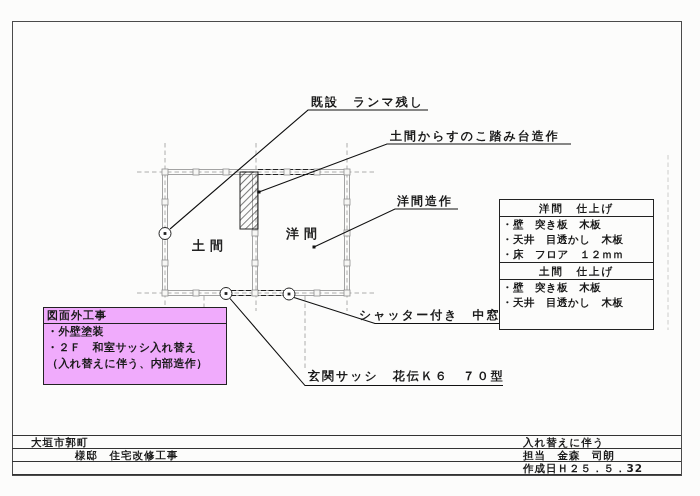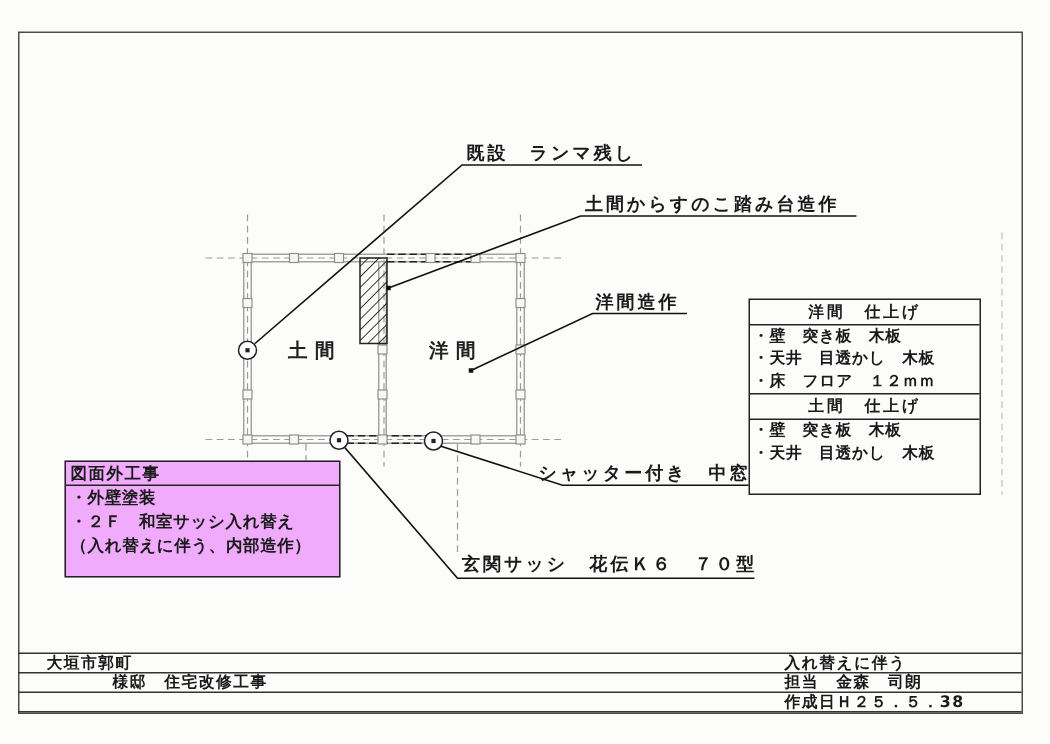--- a/index.html
+++ b/index.html
@@ -111,21 +111,21 @@
       <polyline points="428,110 308,110 170,229"></polyline>
       <polyline points="571,144 387,144 259,192"></polyline>
       <polyline points="458,209 395,209 314,247"></polyline>
       <polyline points="509,323.5 375,323.5 294,297.5"></polyline>
       <polyline points="503,385.5 305,385.5 230,298.5"></polyline>
       <rect x="257.5" y="190.5" width="3" height="3" fill="#111" stroke="none"></rect>
       <rect x="312.5" y="245.5" width="3" height="3" fill="#111" stroke="none"></rect>
     </g>
   </svg>
 
-  <div class="room" style="left:192px;top:225px">土間</div>
+  <div class="room" style="left:192px;top:237px">土間</div>
   <div class="room" style="left:286px;top:225px">洋間</div>
 
   <div class="ann" style="left:311px;top:96px">既設　ランマ残し</div>
   <div class="ann" style="left:390px;top:130px">土間からすのこ踏み台造作</div>
   <div class="ann" style="left:397px;top:195px">洋間造作</div>
   <div class="ann" style="left:359px;top:309px">シャッター付き　中窓</div>
   <div class="ann" style="left:308px;top:370px">玄関サッシ　花伝Ｋ６　７０型</div>
 
   <div class="ftable">
     <div class="hdr">洋間　仕上げ</div>
@@ -147,17 +147,17 @@
   <div class="tblock">
     <div class="trow">
       <span class="tcell" style="left:19px">大垣市郭町</span>
       <span class="tcell" style="left:511px">入れ替えに伴う</span>
     </div>
     <div class="trow">
       <span class="tcell" style="left:63px">様邸　住宅改修工事</span>
       <span class="tcell" style="left:511px">担当　金森　司朗</span>
     </div>
     <div class="trow">
-      <span class="tcell" style="left:511px">作成日Ｈ２５．５．38</span>
+      <span class="tcell" style="left:511px">作成日Ｈ２５．５．32</span>
     </div>
   </div>
 
 </div>
 
 </body></html>

